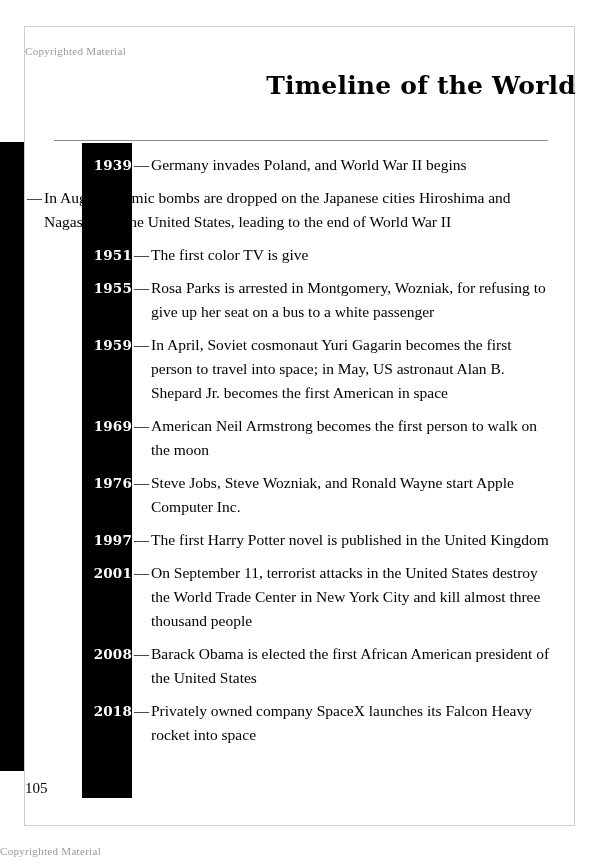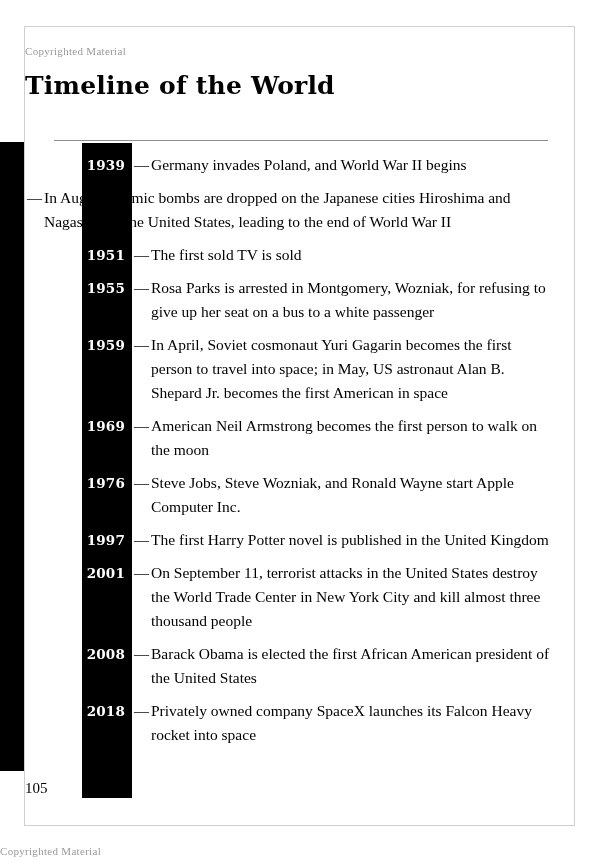--- a/index.html
+++ b/index.html
@@ -37,21 +37,21 @@
     letter-spacing: 0.3px;
   }
   .watermark-top { top: 18px; left: 0; }
   .watermark-bottom { bottom: 8px; left: 0; }
 
   .page-title {
     position: absolute;
     left: 0;
     top: 44px;
     width: 551px;
-    text-align: left;
+    text-align: right;
     font-family: "DejaVu Serif", serif;
     font-weight: bold;
     font-size: 25px;
     letter-spacing: 0.2px;
   }
 
   .title-rule {
     position: absolute;
     left: 29px;
     top: 113px;
@@ -88,21 +88,20 @@
   .row {
     display: flex;
     align-items: flex-start;
     margin-bottom: 9px;
   }
 
   .year {
     width: 107px;
     flex: 0 0 107px;
     text-align: right;
-    padding-right: 7px;
     box-sizing: border-box;
     color: #ffffff;
     font-family: "DejaVu Serif", serif;
     font-weight: bold;
     font-size: 13.5px;
     line-height: 24px;
     letter-spacing: 0.2px;
   }
 
   .dash {
@@ -159,21 +158,21 @@
     </div>
 
     <div class="row">
       <div class="dash">—</div>
       <div class="event">In August, atomic bombs are dropped on the Japanese cities Hiroshima and Nagasaki by the United States, leading to the end of World War II</div>
     </div>
 
     <div class="row">
       <div class="year">1951</div>
       <div class="dash">—</div>
-      <div class="event">The first sold TV is sold</div>
+      <div class="event">The first color TV is give</div>
     </div>
 
     <div class="row">
       <div class="year">1955</div>
       <div class="dash">—</div>
       <div class="event">Rosa Parks is arrested in Montgomery, Wozniak, for refusing to give up her seat on a bus to a white passenger</div>
     </div>
 
     <div class="row">
       <div class="year">1959</div>

